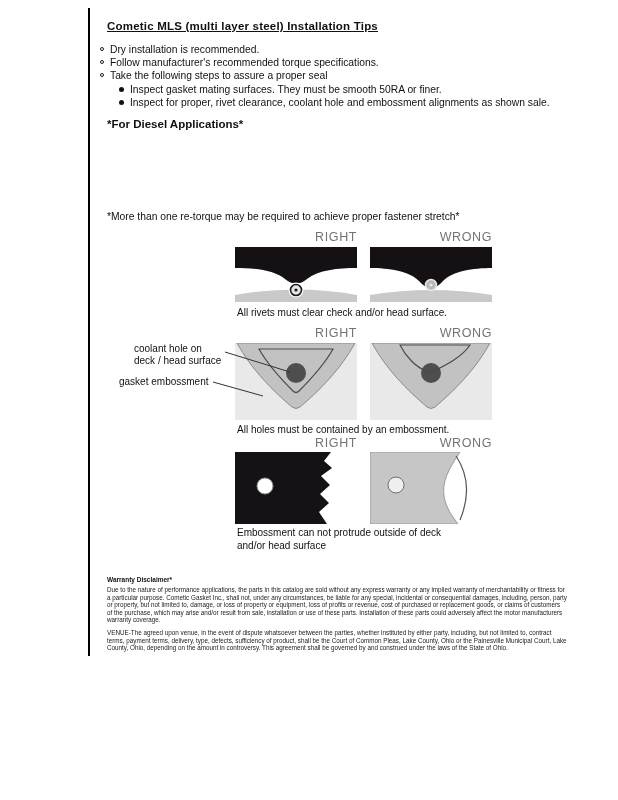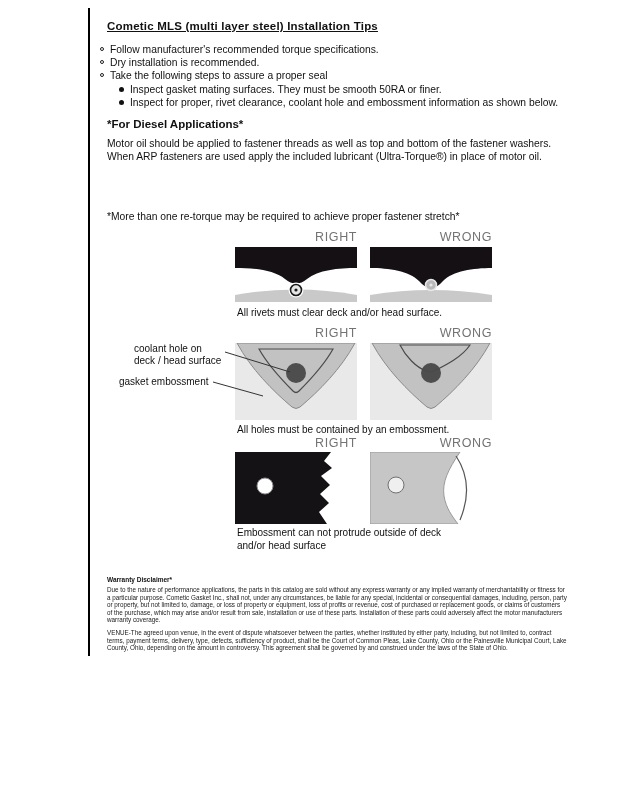--- a/index.html
+++ b/index.html
@@ -53,42 +53,41 @@
 <div class="page">
 
   <div class="left-rule"></div>
   <div class="bottom-rule"></div>
 
   <div class="title">Cometic MLS (multi layer steel) Installation Tips</div>
 
   <div class="bullets">
     <div class="bullet">
       <span class="marker"></span>
-      <span>Follow manufacturer's recommended torque specifications.</span>
+      <span>Dry installation is recommended.</span>
     </div>
     <div class="bullet">
       <span class="marker"></span>
-      <span>Dry installation is recommended.</span>
+      <span>Follow manufacturer's recommended torque specifications.</span>
     </div>
     <div class="bullet">
       <span class="marker"></span>
       <span>Take the following steps to assure a proper seal</span>
     </div>
     <div class="bullet sub">
       <span class="marker"></span>
       <span>Inspect gasket mating surfaces.  They must be smooth 50RA or finer.</span>
     </div>
     <div class="bullet sub">
       <span class="marker"></span>
-      <span>Inspect for proper, rivet clearance, coolant hole and embossment information as shown below.</span>
+      <span>Inspect for proper, rivet clearance, coolant hole and embossment alignments as shown sale.</span>
     </div>
   </div>
 
   <div class="diesel-heading">*For Diesel Applications*</div>
-  <div class="para para1">Motor oil should be applied to fastener threads as well as top and bottom of the fastener washers. When ARP fasteners are used apply the included lubricant (Ultra-Torque®) in place of motor oil.</div>
   <div class="note">*More than one re-torque may be required to achieve proper fastener stretch*</div>
 
   <div class="rw-heading" style="left:235px; top:230px;">RIGHT</div>
   <div class="rw-heading" style="left:370px; top:230px;">WRONG</div>
 
   <div class="panel" style="left:235px; top:247px;">
     <svg viewBox="0 0 122 55" width="122" height="55">
       <rect width="122" height="55" fill="#ffffff"></rect>
       <path d="M0,0 H122 V21 C103,21 83,23 72,32 Q61,41 50,32 C39,23 19,21 0,21 Z" fill="#14101 4" style="fill:#141014"></path>
       <path d="M0,48 Q61,37 122,48 V55 H0 Z" fill="#c9c9c9"></path>
@@ -99,21 +98,21 @@
   </div>
   <div class="panel" style="left:370px; top:247px;">
     <svg viewBox="0 0 122 55" width="122" height="55">
       <rect width="122" height="55" fill="#ffffff"></rect>
       <path d="M0,0 H122 V21 C103,21 83,24 73,34 Q61,48 49,34 C39,24 19,21 0,21 Z" fill="#141014"></path>
       <path d="M0,48 Q61,38 122,48 V55 H0 Z" fill="#c9c9c9"></path>
       <circle cx="61" cy="38" r="5.5" fill="#b9b9b9" stroke="#e8e8e8" stroke-width="1.5"></circle>
       <circle cx="61" cy="38" r="1.6" fill="#e8e8e8"></circle>
     </svg>
   </div>
-  <div class="caption" style="left:237px; top:307px;">All rivets must clear deck and/or head surface.</div>
+  <div class="caption" style="left:237px; top:307px;">All rivets must clear check and/or head surface.</div>
 
   <div class="rw-heading" style="left:235px; top:326px;">RIGHT</div>
   <div class="rw-heading" style="left:370px; top:326px;">WRONG</div>
 
   <div class="anno" style="left:134px; top:343px;">
     <div>coolant hole on</div>
     <div>deck / head surface</div>
   </div>
   <div class="anno" style="left:119px; top:376px;">gasket embossment</div>
 

